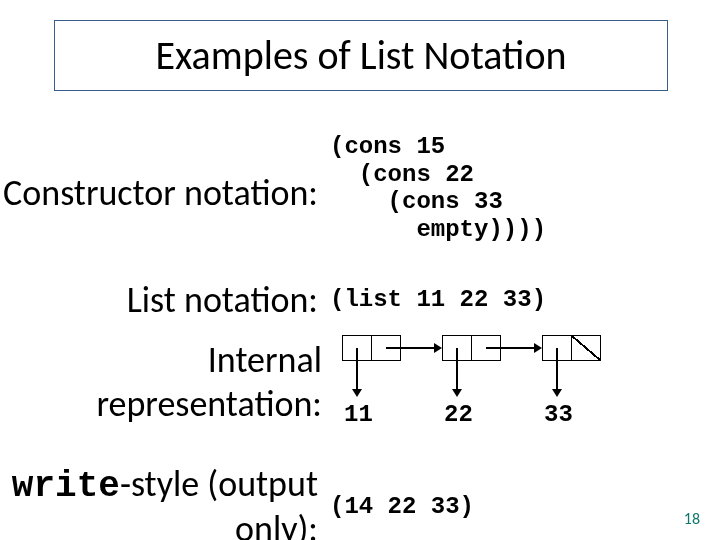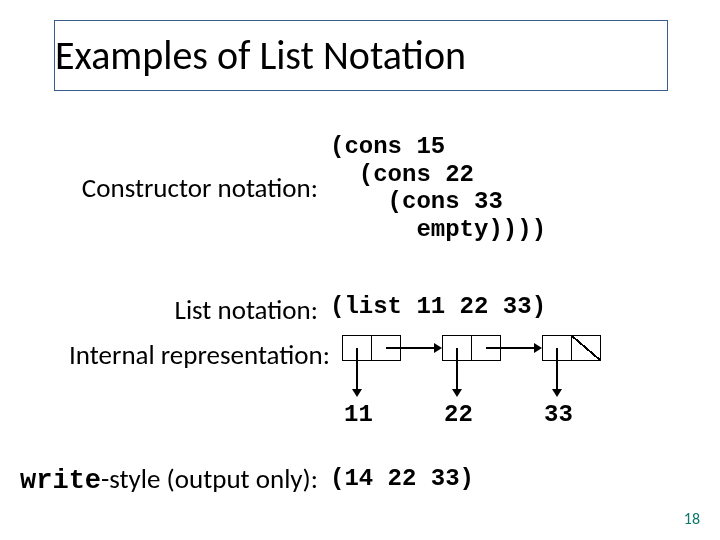--- a/index.html
+++ b/index.html
@@ -13,37 +13,37 @@
     position: relative;
     overflow: hidden;
   }
   .title-box {
     position: absolute;
     left: 54px;
     top: 20px;
     width: 612px;
     border: 1.5px solid #385d8a;
     background: #fff;
-    text-align: left;
+    text-align: center;
     padding: 10px 0;
   }
   .title-box span {
     font-size: 40px;
     font-weight: 400;
   }
   .row {
     position: absolute;
     display: flex;
     align-items: flex-start;
   }
   .label {
     width: 330px;
     text-align: right;
     padding-right: 12px;
-    font-size: 27px;
+    font-size: 36px;
     font-weight: 400;
     box-sizing: border-box;
   }
   .code {
     font-family: Consolas, "Courier New", monospace;
     font-size: 24px;
     font-weight: bold;
     white-space: pre;
     line-height: 1.15;
   }
@@ -126,26 +126,26 @@
 </div>
 
 <div class="row" style="top:133px; left:0;">
   <div class="label" style="padding-top:38px;">Constructor notation:</div>
   <div class="code">(cons 15
   (cons 22
     (cons 33
       empty))))</div>
 </div>
 
-<div class="row" style="top:293px; left:0; ">
+<div class="row" style="top:278px; left:0; align-items:center;">
   <div class="label">List notation:</div>
   <div class="code">(list 11 22 33)</div>
 </div>
 
-<div class="row" style="top:338px; left:12px;">
+<div class="row" style="top:338px; left:4px;">
   <div class="label">Internal representation:</div>
 </div>
 
 <div class="diagram">
 
   <div class="cell" style="left:0px; top:0;"></div>
   <div class="cell" style="left:29px; top:0;"></div>
 
   <div class="arrowline" style="left:14px; top:13px; height:42px;"></div>
   <div class="arrowhead" style="left:10px; top:54px;"></div>

